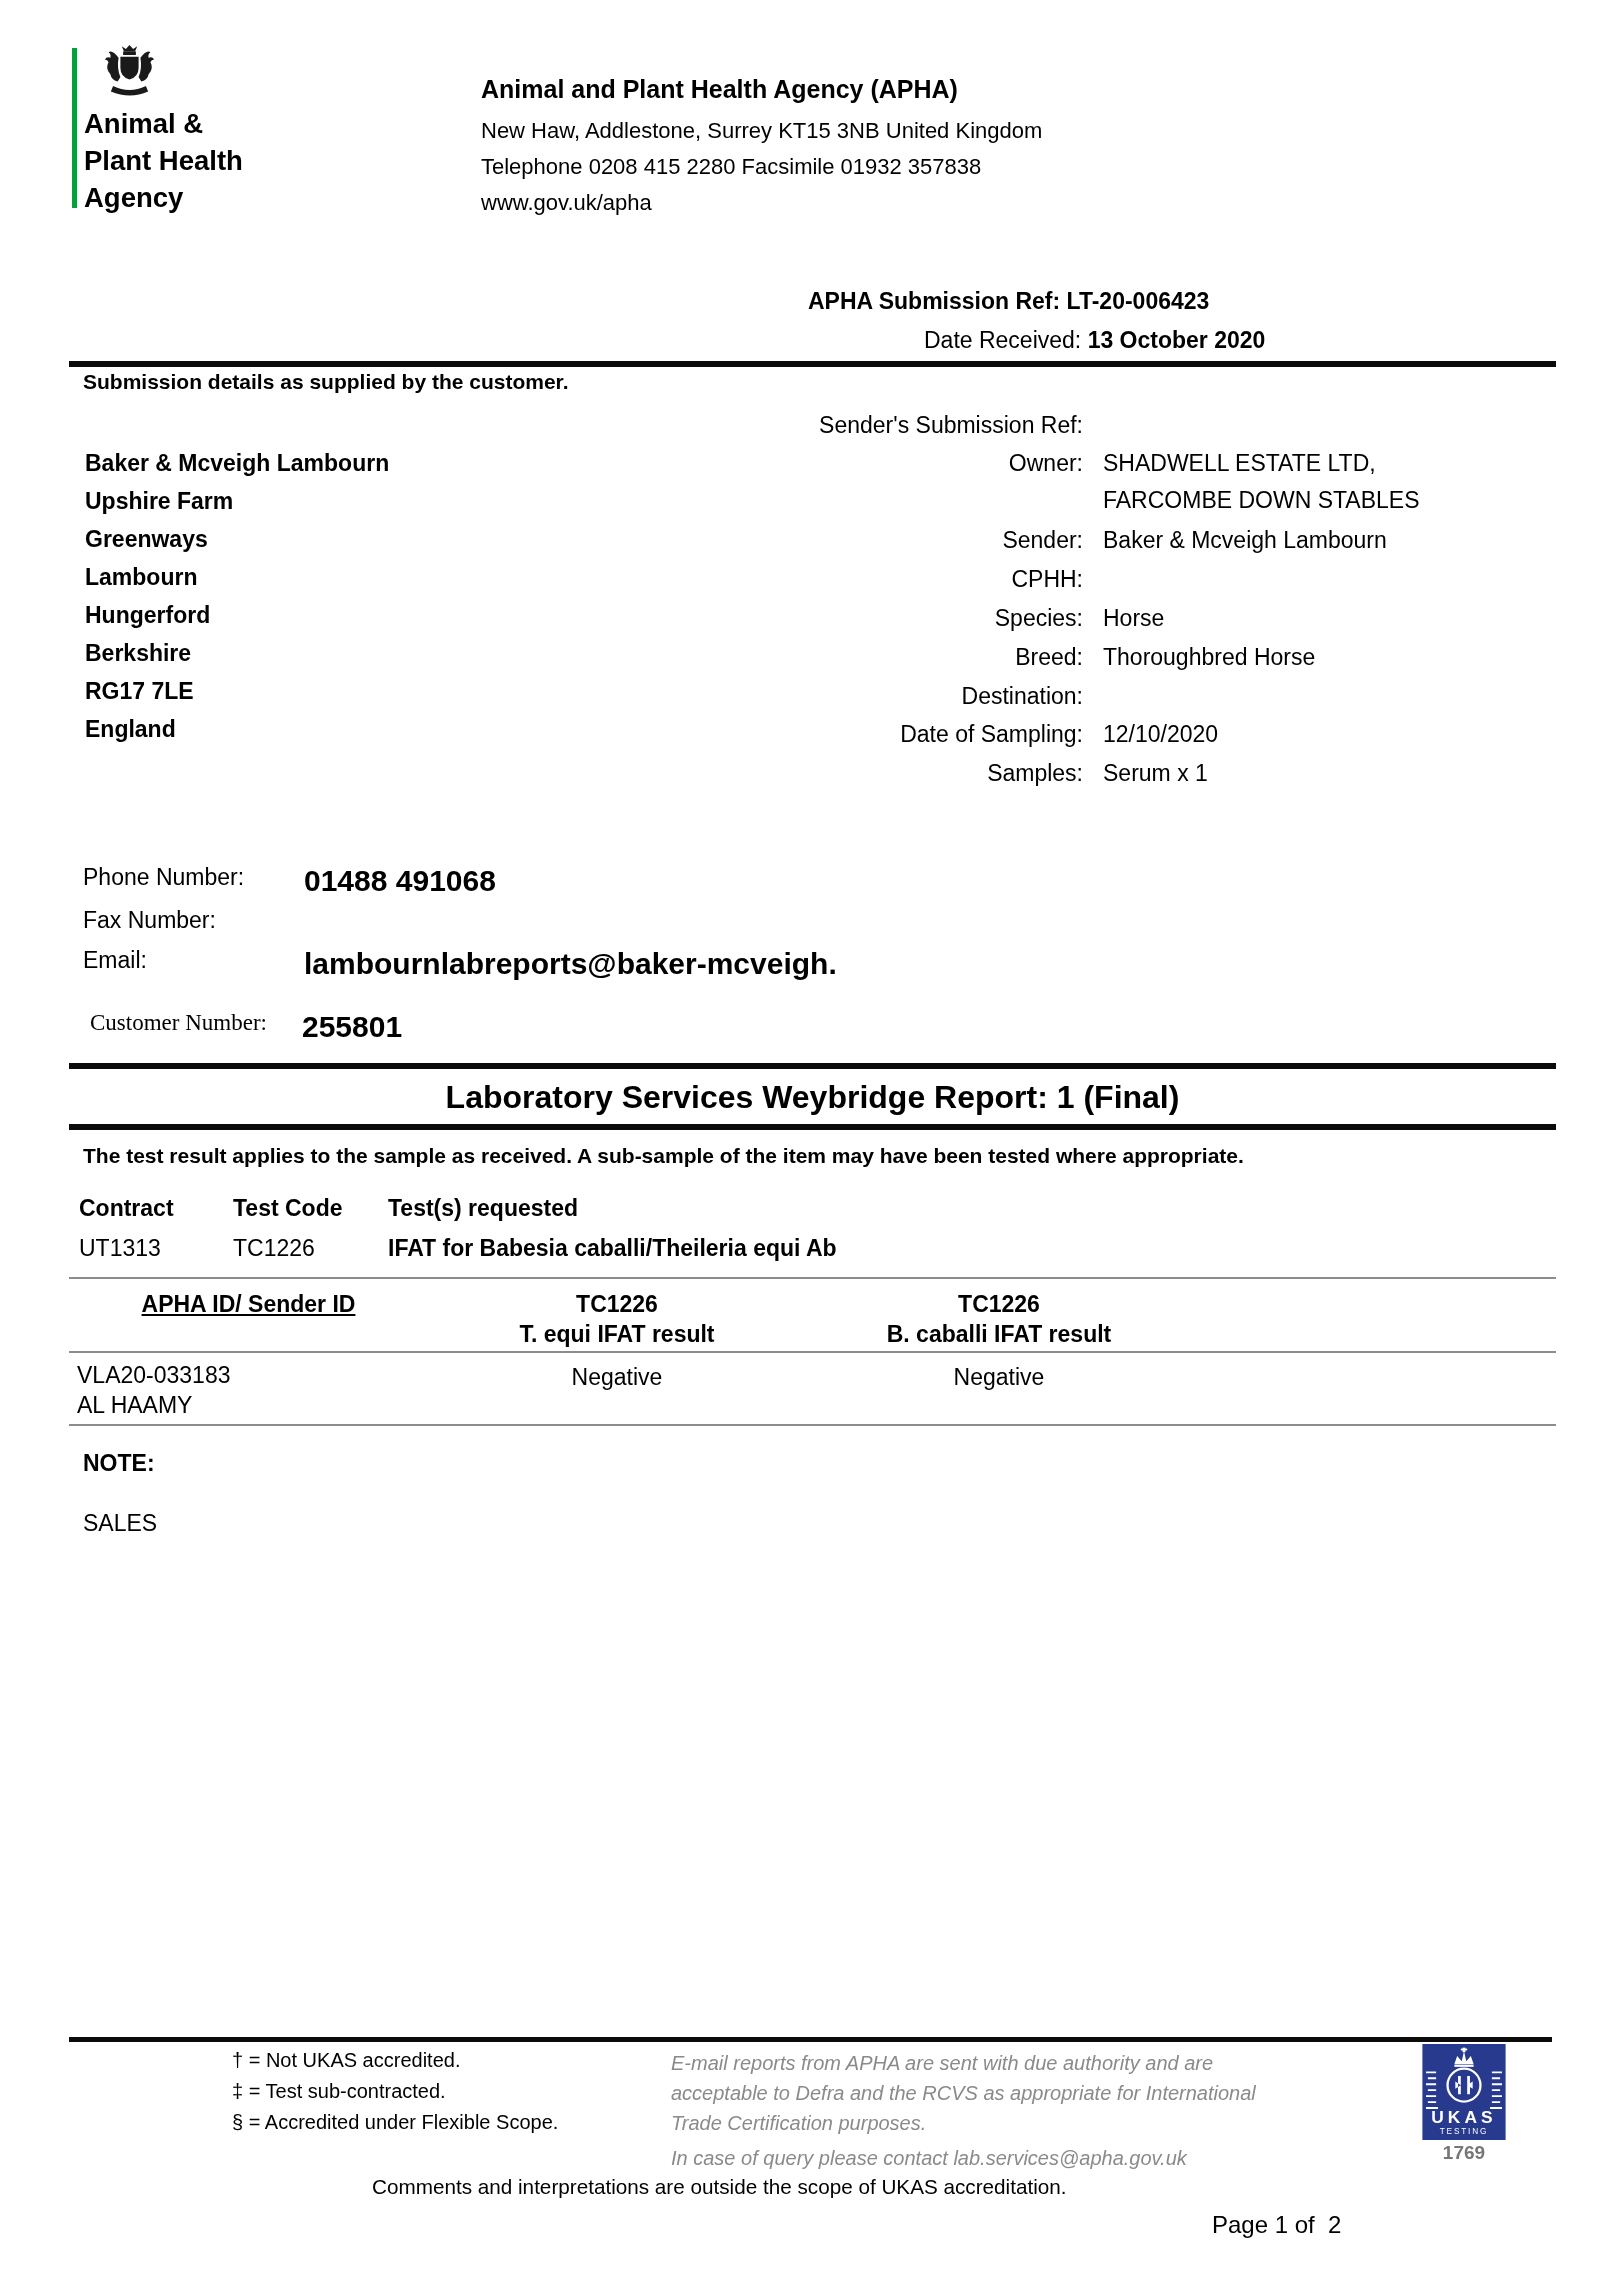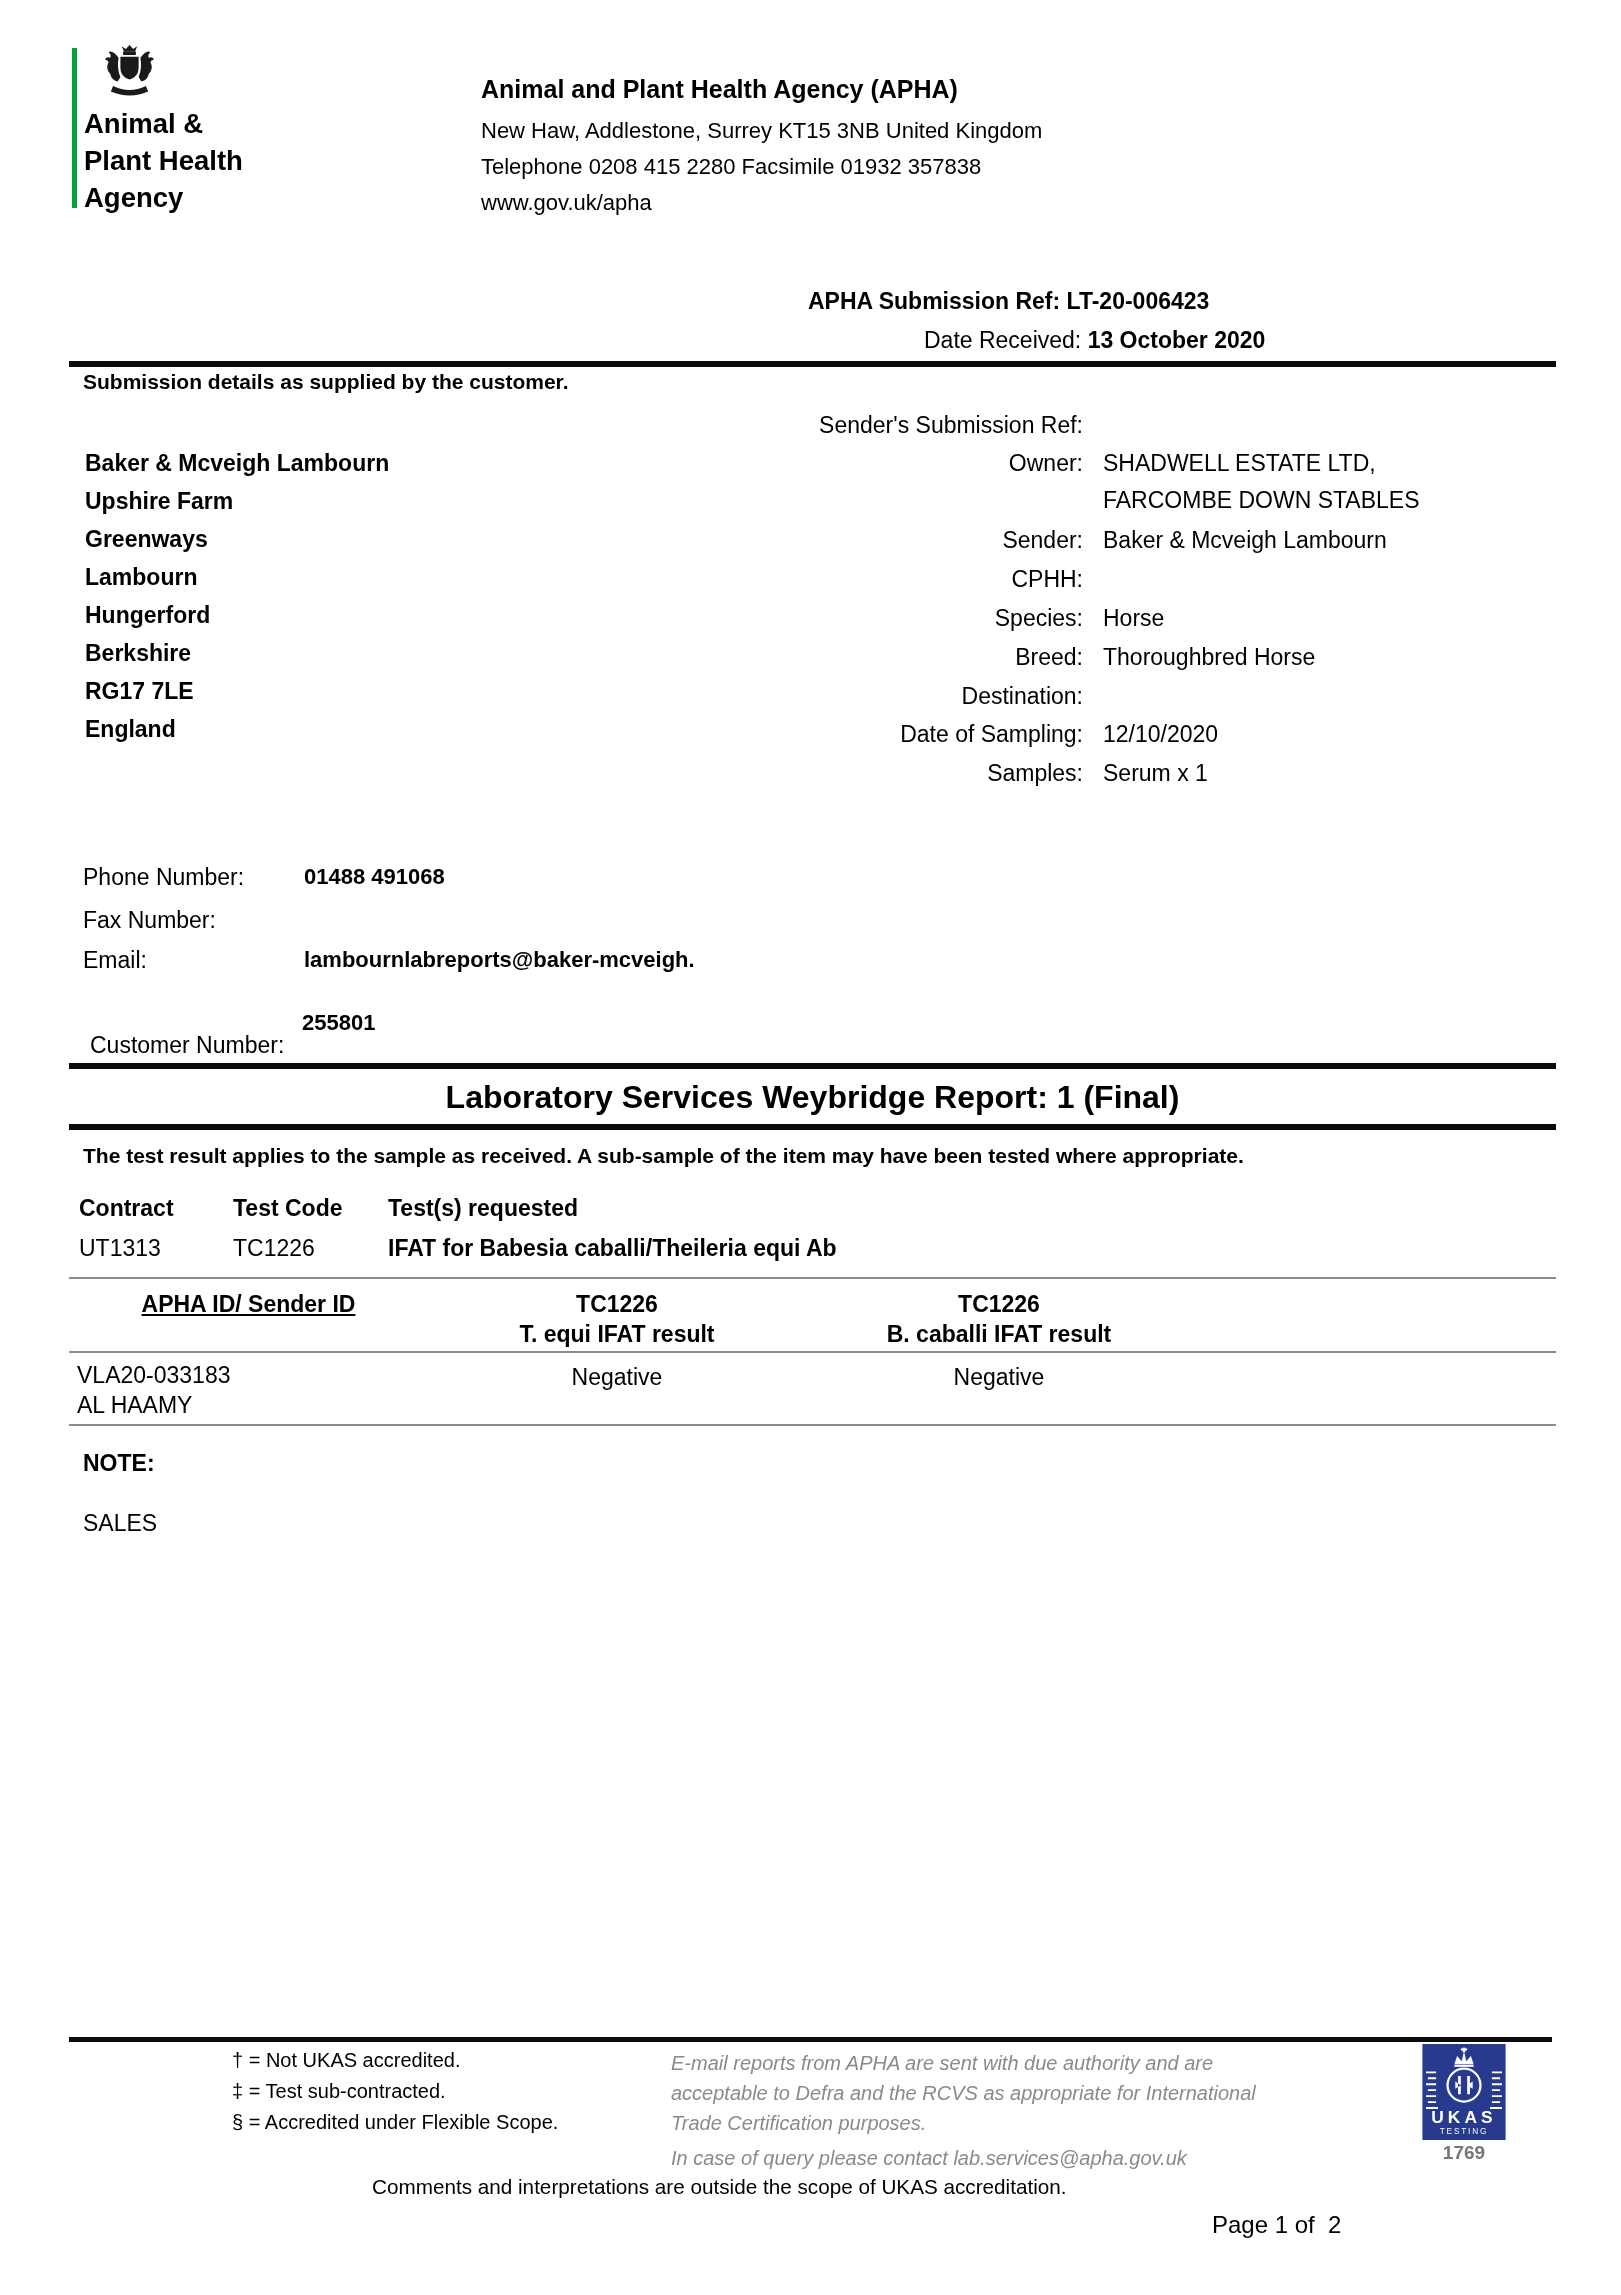--- a/index.html
+++ b/index.html
@@ -20,21 +20,21 @@
   .rule{background:#0b0b0b;height:5.5px;left:69px;width:1487px;}
   .grule{background:#8c8c8c;height:2.3px;left:69px;width:1487px;}
   .sub-heading{left:83px;top:370px;font-size:21px;font-weight:bold;}
   
   .frow{left:436px;width:1148px;font-size:23px;line-height:37px;}
   .flabel{display:inline-block;width:647px;text-align:right;vertical-align:top;}
   .fvalue{display:inline-block;margin-left:20px;font-weight:normal;vertical-align:top;white-space:pre-line;max-width:459px;}
   .cust-addr{left:85px;top:444px;font-size:23px;font-weight:bold;line-height:38px;}
   
   .clabel{font-size:23px;}
-  .cvalue{font-size:22px;font-weight:bold;}
+  .cvalue{font-size:30px;font-weight:bold;}
   
   .report-title{left:69px;top:1079px;width:1487px;text-align:center;font-size:32px;font-weight:bold;}
   .disclaimer{left:83px;top:1144px;font-size:21px;font-weight:bold;}
   .tcell{font-size:23px;}
   .center{text-align:center;}
   
   .fnotes{left:232px;top:2045px;font-size:20px;line-height:31px;}
   .gray-it{color:#8A8A8A;font-style:italic;font-size:20px;line-height:30px;}
   .comments{left:372px;top:2175px;font-size:20.7px;}
   .pageno{left:1212px;top:2211px;font-size:24px;white-space:pre;}
@@ -120,21 +120,21 @@
 Hungerford
 Berkshire
 RG17 7LE
 England</div>
 
   <div class="abs clabel" style="left:83px;top:864px;">Phone Number:</div>
   <div class="abs cvalue" style="left:304px;top:864px;">01488 491068</div>
   <div class="abs clabel" style="left:83px;top:907px;">Fax Number:</div>
   <div class="abs clabel" style="left:83px;top:947px;">Email:</div>
   <div class="abs cvalue" style="left:304px;top:947px;">lambournlabreports@baker-mcveigh.</div>
-  <div class="abs clabel" style="left:90px;top:1032px;">Customer Number:</div>
+  <div class="abs clabel" style="left:90px;top:1010px;font-family:Liberation Serif, serif;">Customer Number:</div>
   <div class="abs cvalue" style="left:302px;top:1010px;">255801</div>
 
   <div class="abs rule" style="top:1063px;"></div>
   <div class="abs report-title">Laboratory Services Weybridge Report: 1 (Final)</div>
   <div class="abs rule" style="top:1124px;"></div>
 
   <div class="abs disclaimer">The test result applies to the sample as received. A sub-sample of the item may have been tested where appropriate.</div>
 
   <div class="abs tcell b" style="left:79px;top:1195px;">Contract</div>
   <div class="abs tcell b" style="left:233px;top:1195px;">Test Code</div>

